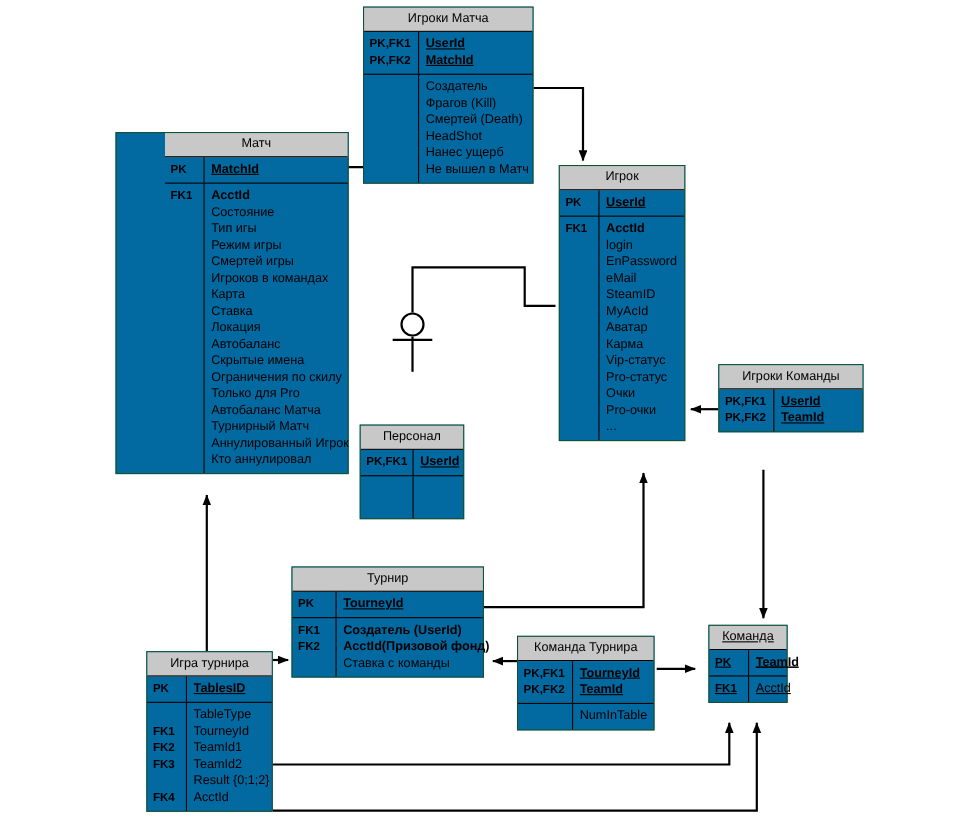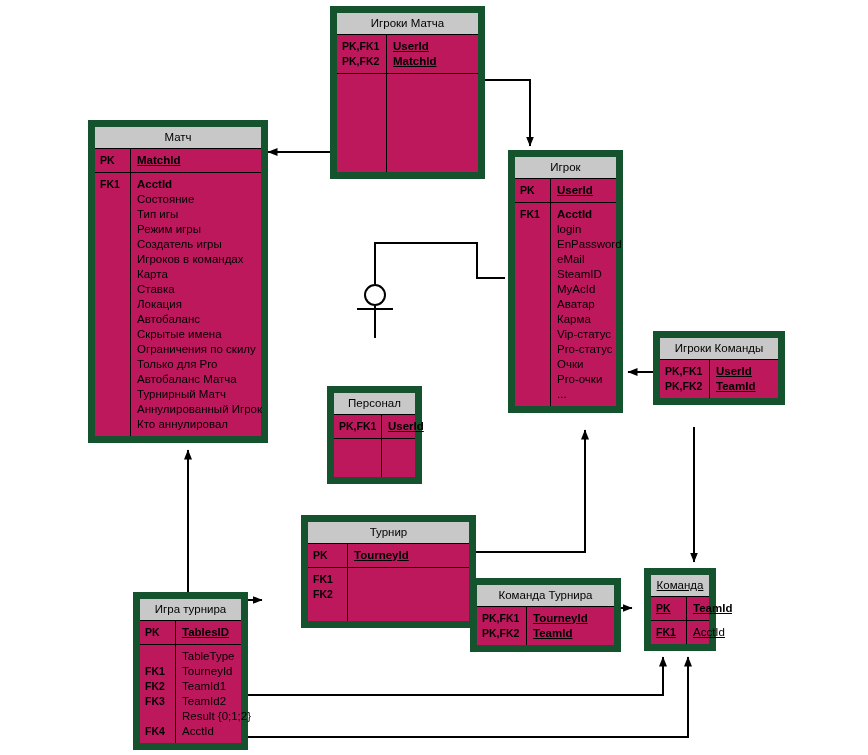--- a/index.html
+++ b/index.html
@@ -9,22 +9,22 @@
     font-family:"Liberation Sans","DejaVu Sans",sans-serif;
     position:relative;
     overflow:hidden;
     color:#000;
   }
   #canvas{position:absolute;inset:0;width:868px;height:755px;}
   svg.links{position:absolute;left:0;top:0;width:868px;height:755px;pointer-events:none;}
 
   .entity{
     position:absolute;
-    border:7px solid #14532d;
-    background:#be185d;
+    border:1px solid #14532d;
+    background:#0369a1;
     box-sizing:border-box;
     z-index:2;
   }
   .ent-title{
     background:#c8c8c8;
     border-bottom:1px solid #000;
     text-align:center;
     font-size:11.5px;
     line-height:20px;
     height:21px;
@@ -125,24 +125,32 @@
     </div>
     <div class="section">
       <div class="keycol" style="width:50px;">
         <div class="keyrow blank"></div>
         <div class="keyrow blank"></div>
         <div class="keyrow blank"></div>
         <div class="keyrow blank"></div>
         <div class="keyrow blank"></div>
         <div class="keyrow blank"></div>
       </div>
-    </div>
-  </div>
-
-  <div class="entity" style="left:88px;top:120px;width:180px;">
+      <div class="attrcol">
+        <div class="row">Создатель</div>
+        <div class="row">Фрагов (Kill)</div>
+        <div class="row">Смертей (Death)</div>
+        <div class="row">HeadShot</div>
+        <div class="row">Нанес ущерб</div>
+        <div class="row">Не вышел в Матч</div>
+      </div>
+    </div>
+  </div>
+
+  <div class="entity" style="left:105px;top:120px;width:212px;padding-left:44px;">
     <div class="ent-title">Матч</div>
     <div class="section">
       <div class="keycol" style="width:36px;">
         <div class="keyrow">PK</div>
       </div>
       <div class="attrcol">
         <div class="row pk-attr">MatchId</div>
       </div>
     </div>
     <div class="section">
@@ -163,21 +171,21 @@
         <div class="keyrow blank">.</div>
         <div class="keyrow blank">.</div>
         <div class="keyrow blank">.</div>
         <div class="keyrow"></div>
       </div>
       <div class="attrcol">
         <div class="row bold">AcctId</div>
         <div class="row">Состояние</div>
         <div class="row">Тип игы</div>
         <div class="row">Режим игры</div>
-        <div class="row">Создатель игры</div>
+        <div class="row">Смертей игры</div>
         <div class="row">Игроков в командах</div>
         <div class="row">Карта</div>
         <div class="row">Ставка</div>
         <div class="row">Локация</div>
         <div class="row">Автобаланс</div>
         <div class="row">Скрытые имена</div>
         <div class="row">Ограничения по скилу</div>
         <div class="row">Только для Pro</div>
         <div class="row">Автобаланс Матча</div>
         <div class="row">Турнирный Матч</div>
@@ -261,35 +269,40 @@
         <div class="keyrow">PK,FK1</div>
         <div class="keyrow">PK,FK2</div>
       </div>
       <div class="attrcol">
         <div class="row pk-attr">UserId</div>
         <div class="row pk-attr">TeamId</div>
       </div>
     </div>
   </div>
 
-  <div class="entity" style="left:265px;top:515px;width:175px;margin-left:36px;">
+  <div class="entity" style="left:265px;top:515px;width:175px;">
     <div class="ent-title">Турнир</div>
     <div class="section">
       <div class="keycol" style="width:40px;">
         <div class="keyrow">PK</div>
       </div>
       <div class="attrcol">
         <div class="row pk-attr">TourneyId</div>
       </div>
     </div>
     <div class="section">
       <div class="keycol" style="width:40px;">
         <div class="keyrow">FK1</div>
         <div class="keyrow">FK2</div>
         <div class="keyrow blank">.</div>
+      </div>
+      <div class="attrcol">
+        <div class="row bold">Создатель (UserId)</div>
+        <div class="row bold">AcctId(Призовой фонд)</div>
+        <div class="row">Ставка с команды</div>
       </div>
     </div>
   </div>
 
   <div class="entity" style="left:133px;top:592px;width:115px;">
     <div class="ent-title">Игра турнира</div>
     <div class="section">
       <div class="keycol" style="width:36px;">
         <div class="keyrow">PK</div>
       </div>
@@ -310,32 +323,40 @@
         <div class="row">TableType</div>
         <div class="row">TourneyId</div>
         <div class="row">TeamId1</div>
         <div class="row">TeamId2</div>
         <div class="row">Result {0;1;2}</div>
         <div class="row">AcctId</div>
       </div>
     </div>
   </div>
 
-  <div class="entity" style="left:470px;top:578px;width:151px;">
+  <div class="entity" style="left:470px;top:578px;width:125px;">
     <div class="ent-title">Команда Турнира</div>
     <div class="section">
       <div class="keycol" style="width:50px;">
         <div class="keyrow">PK,FK1</div>
         <div class="keyrow">PK,FK2</div>
       </div>
       <div class="attrcol">
         <div class="row pk-attr">TourneyId</div>
         <div class="row pk-attr">TeamId</div>
       </div>
     </div>
+    <div class="section">
+      <div class="keycol" style="width:50px;">
+        <div class="keyrow blank"></div>
+      </div>
+      <div class="attrcol">
+        <div class="row">NumInTable</div>
+      </div>
+    </div>
   </div>
 
   <div class="entity" style="left:644px;top:568px;width:72px;text-decoration:underline;">
     <div class="ent-title">Команда</div>
     <div class="section">
       <div class="keycol" style="width:36px;">
         <div class="keyrow">PK</div>
       </div>
       <div class="attrcol">
         <div class="row pk-attr">TeamId</div>

